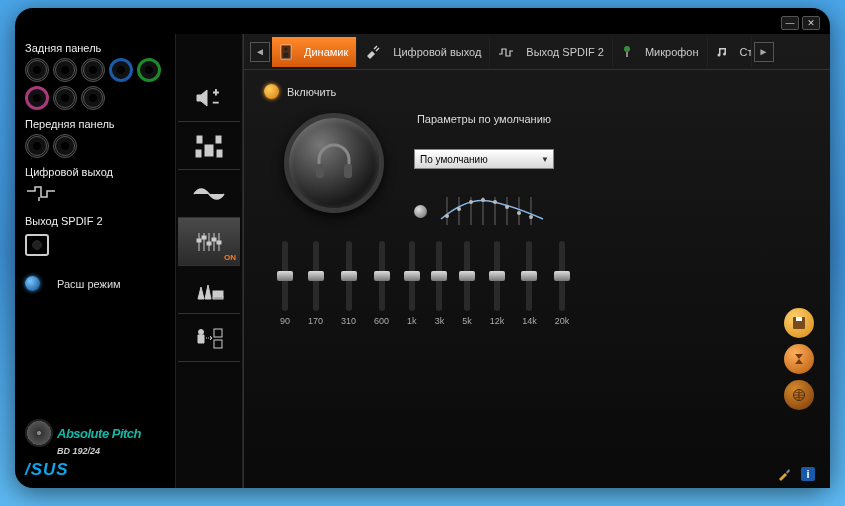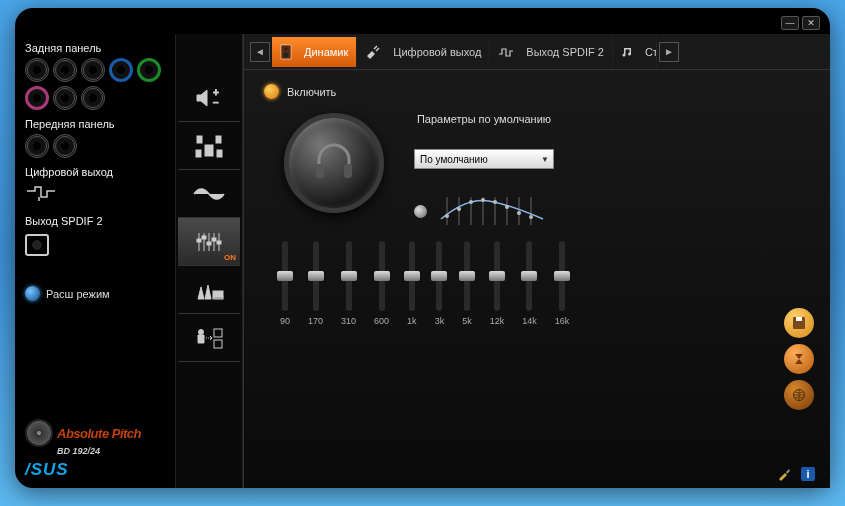--- a/index.html
+++ b/index.html
@@ -12,26 +12,26 @@
 .panel-label{font-size:11px;margin:2px 0 4px;color:#eee}
 .jacks{display:flex;flex-wrap:wrap;gap:4px;margin-bottom:6px}
 .jack{width:24px;height:24px;border-radius:50%;border:3px solid #333;background:radial-gradient(circle,#000 30%,#111 31%)}
 .jack.blue{border-color:#1a5aa8}
 .jack.green{border-color:#1a8a2a}
 .jack.pink{border-color:#a83a7a}
 .jack.ring{border:3px double #555}
 .digital-icon{margin:3px 0 8px;height:20px}
 .digital-icon svg{stroke:#ccc}
 .spdif-box{width:24px;height:22px;border:2px solid #ccc;border-radius:3px;background:radial-gradient(circle,#222 35%,#000 36%);margin:3px 0 10px}
-.adv-row{display:flex;align-items:center;gap:6px;margin:20px 0 10px}
+.adv-row{display:flex;align-items:center;gap:17px;margin:10px 0 10px}
 .radio-dot{width:15px;height:15px;border-radius:50%;background:radial-gradient(circle at 35% 35%,#7ac5ff,#0a4a8a);box-shadow:0 0 4px #3a8ad4}
 .brand{margin-top:auto}
 .brand-pitch{display:flex;align-items:center;gap:4px;margin-bottom:2px}
 .brand-spk{width:28px;height:28px;border-radius:50%;background:radial-gradient(circle,#888 10%,#333 11%,#555 60%,#222 61%)}
-.brand-text{font-family:'Arial Black',sans-serif;font-weight:900;font-size:13px;color:#c2410c;font-style:italic;letter-spacing:-.5px}
+.brand-text{font-family:'Arial Black',sans-serif;font-weight:900;font-size:13px;color:#14b8a6;font-style:italic;letter-spacing:-.5px}
 .brand-sub{font-size:9px;color:#ccc;font-style:italic;font-weight:bold;margin-left:32px;margin-top:-3px}
 .asus{font-family:'Arial Black',sans-serif;font-size:17px;font-weight:900;color:#0ea5e9;font-style:italic;margin-top:4px;letter-spacing:1px}
 .iconbar{width:68px;background:#0a0a0a;border-left:1px solid #222;border-right:1px solid #222;display:flex;flex-direction:column;padding:40px 2px 4px}
 .iconbar-item{height:48px;border-bottom:1px solid #333;display:flex;align-items:center;justify-content:center;cursor:pointer;position:relative}
 .iconbar-item.active{background:linear-gradient(180deg,#4a4a4a,#2a2a2a)}
 .iconbar-item.active::after{content:attr(data-on);position:absolute;bottom:3px;right:4px;color:#ff7a1a;font-size:8px;font-weight:bold}
 .iconbar svg{fill:#ccc;stroke:#ccc}
 .dts-text{color:#fff;font-size:7px;text-align:center;line-height:1.1}
 .dts-text b{font-size:11px}
 .main{flex:1;background:linear-gradient(180deg,#1a1a1a 0%,#0a0a0a 100%);display:flex;flex-direction:column;border-left:1px solid #333}
@@ -195,20 +195,27 @@
               <path d="M9 4 L12 1 M11 6 L14 3" stroke="#ccc" stroke-width="1.5"></path>
             </svg>
           <span>Цифровой выход</span>
         </div>
         <div class="tab">
           <svg width="16" height="12" viewBox="0 0 16 12" fill="none" stroke="#ccc" stroke-width="1.2">
               <path d="M1 8 H4 V3 H8 V10 H12 V5 H15"></path>
             </svg>
           <span>Выход SPDIF 2</span>
         </div>
+        <div class="tab">
+          <svg width="12" height="14" viewBox="0 0 12 14">
+              <circle cx="6" cy="4" r="3" fill="#3a8a3a"></circle>
+              <rect x="5" y="7" width="2" height="5" fill="#888"></rect>
+            </svg>
+          <span>Микрофон</span>
+        </div>
         <div class="tab" style="max-width:44px">
           <svg width="12" height="12" viewBox="0 0 12 12" fill="#ccc">
               <path d="M3 2 H10 V8 A1.5 1.5 0 1 1 8.5 6.5 V3.5 H4.5 V9 A1.5 1.5 0 1 1 3 7.5 Z"></path>
             </svg>
           <span>Стер</span>
         </div>
         <div class="tab-arrow">►</div>
       </div>
 
       <div class="content">
@@ -312,21 +319,21 @@
           <div class="eq-band">
               <div class="eq-slider">
                 <div class="eq-thumb"></div>
               </div>
               <div class="eq-freq">14k</div>
             </div>
           <div class="eq-band">
               <div class="eq-slider">
                 <div class="eq-thumb"></div>
               </div>
-              <div class="eq-freq">16k</div>
+              <div class="eq-freq">20k</div>
             </div>
         </div>
 
         <div class="corner-btns">
           <div class="corner-btn o1">
             <svg width="14" height="14" viewBox="0 0 14 14">
                 <rect x="1" y="1" width="12" height="12" rx="1" fill="#7a4a1a"></rect>
                 <rect x="4" y="1" width="6" height="4" fill="#fff"></rect>
               </svg>
           </div>

